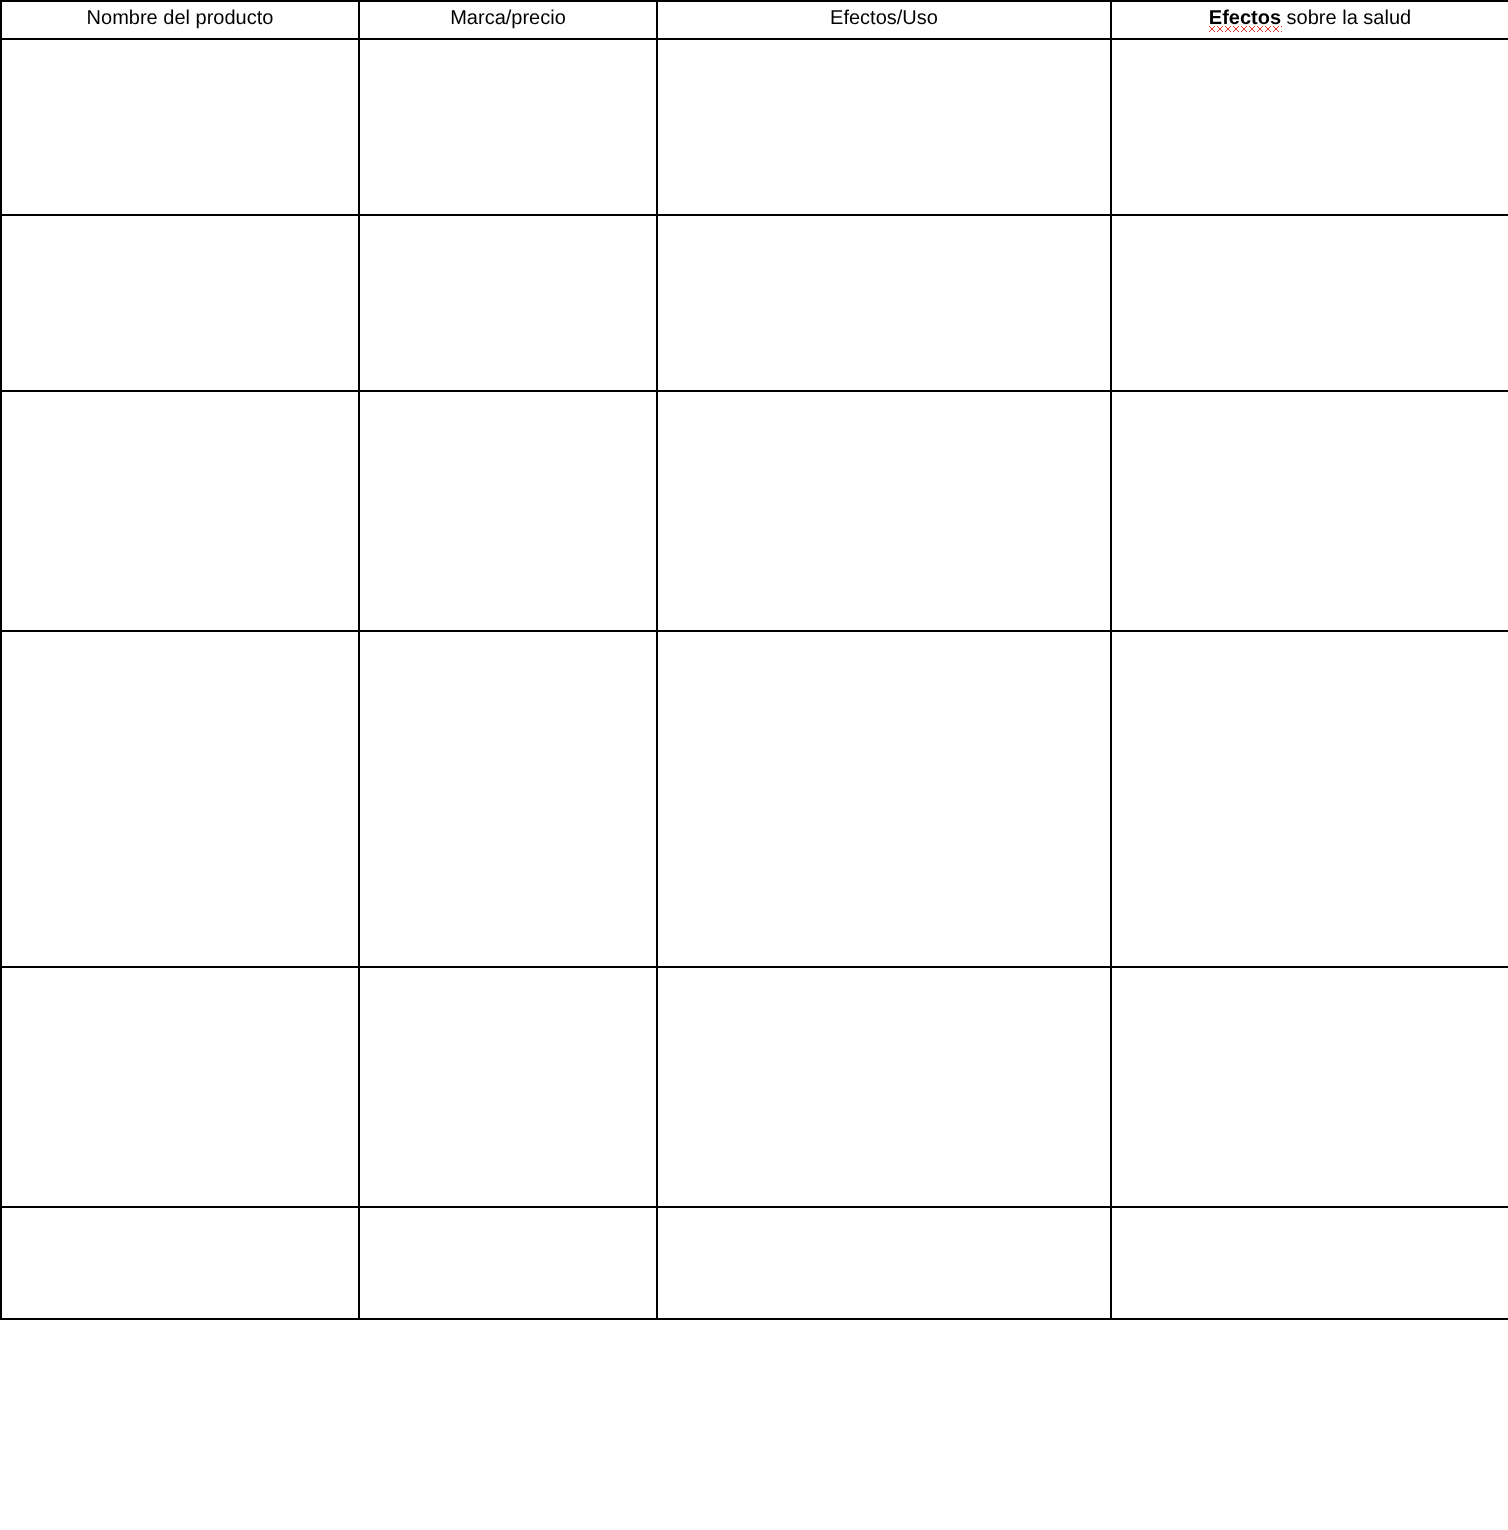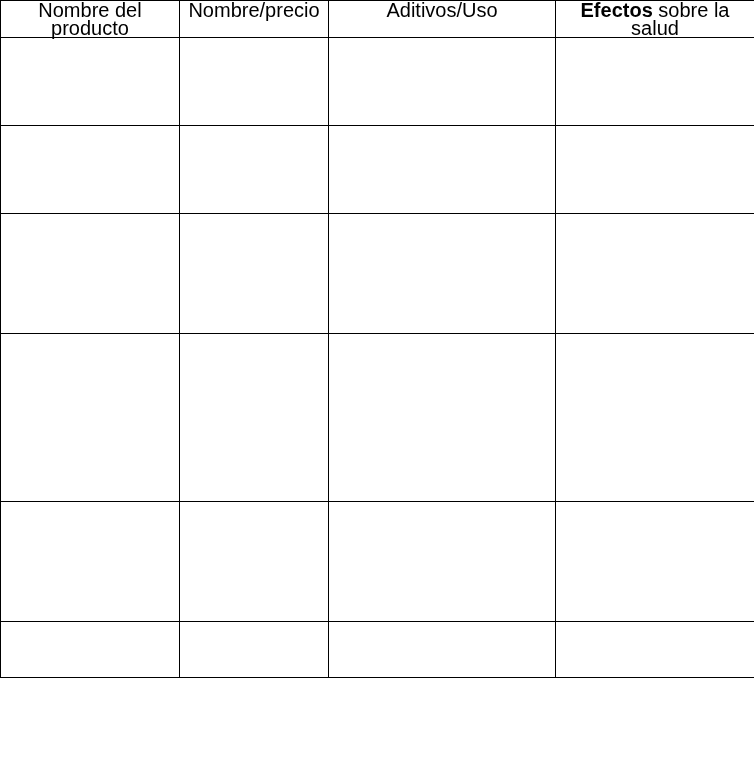--- a/index.html
+++ b/index.html
@@ -27,21 +27,21 @@
   }
   table.data-table td,
   table.data-table th {
     border: 1px solid #000000;
     padding: 0;
     vertical-align: top;
     font-weight: normal;
   }
   .header-cell {
     text-align: center;
-    font-size: 20px;
+    font-size: 10px;
     line-height: 18px;
     padding: 4px 4px 5px 4px;
     vertical-align: top;
   }
   .header-cell .hdr-text {
     display: block;
   }
   
   .squiggle {
     display: inline;
@@ -67,24 +67,24 @@
 
 <div class="doc-wrap">
 
   <table class="data-table">
     <thead>
       <tr>
         <th class="header-cell col-1">
           <span class="hdr-text">Nombre del producto</span>
         </th>
         <th class="header-cell col-2">
-          <span class="hdr-text">Nombre/precio</span>
+          <span class="hdr-text">Marca/precio</span>
         </th>
         <th class="header-cell col-3">
-          <span class="hdr-text">Aditivos/Uso</span>
+          <span class="hdr-text">Efectos/Uso</span>
         </th>
         <th class="header-cell col-4">
           <span class="hdr-text"><span class="squiggle">Efectos</span> sobre la salud</span>
         </th>
       </tr>
     </thead>
     <tbody>
       <tr style="height:88px">
         <td class="body-cell col-1"></td>
         <td class="body-cell col-2"></td>

